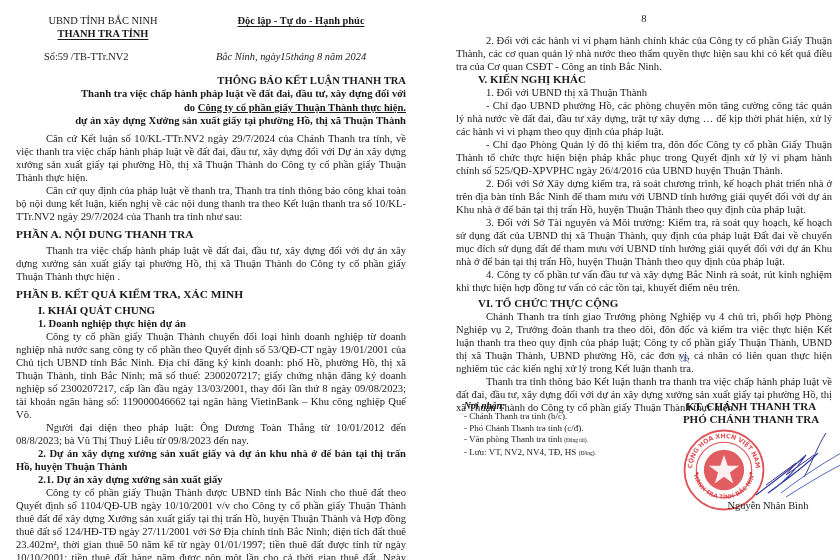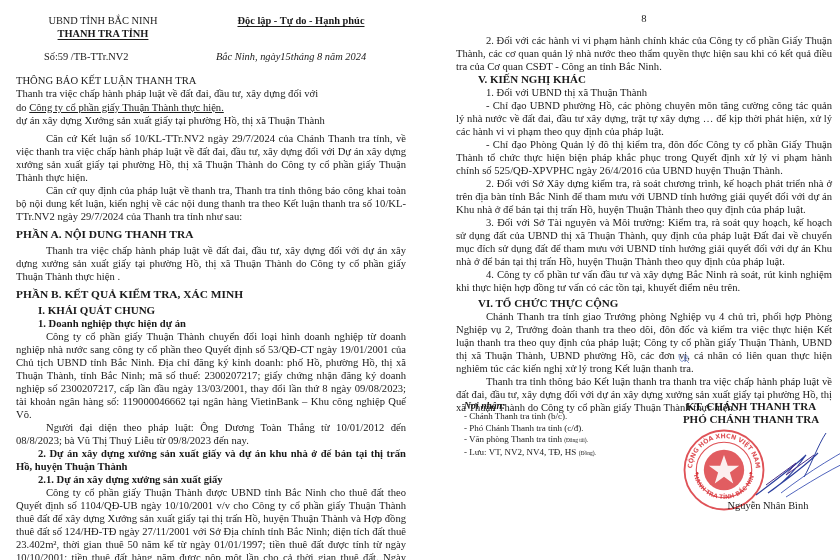--- a/index.html
+++ b/index.html
@@ -12,21 +12,21 @@
 
   .hdr { position: relative; height: 60px; }
   .hdr-l { position: absolute; left: 18px; top: 2px; width: 138px; text-align: center; }
   .hdr-r { position: absolute; left: 170px; top: 2px; width: 230px; text-align: center; }
   .hdr .t1 { font-size: 10.4px; line-height: 13px; }
   .hdr .t2 { font-size: 10.4px; line-height: 13px; font-weight: bold; }
   .hdr .ul { text-decoration: underline; text-underline-offset: 2px; }
   .hdr .no { position: absolute; left: 28px; top: 38px; font-size: 10.4px; }
   .hdr .date { position: absolute; left: 200px; top: 38px; font-size: 10.4px; font-style: italic; }
 
-  .title { text-align: left; font-weight: normal; margin-top: 2px; line-height: 13.4px; }
+  .title { text-align: right; font-weight: bold; margin-top: 2px; line-height: 13.4px; }
   .title .ul2 { text-decoration: underline; }
 
   p.par { text-align: justify; text-indent: 30px; margin: 0; }
   .h-center { text-align: left; font-weight: bold; font-size: 11.4px; margin: 4px 0 3px; line-height: 14px; }
   .h-sec { font-weight: bold; font-size: 11px; padding-left: 22px; line-height: 13px; }
   .h-sub { font-weight: bold; padding-left: 22px; line-height: 13px; }
   .h-sub-wrap { font-weight: bold; text-indent: 22px; text-align: justify; line-height: 13px; }
   .gap4 { height: 4px; }
   .gap3 { height: 3px; }
 

